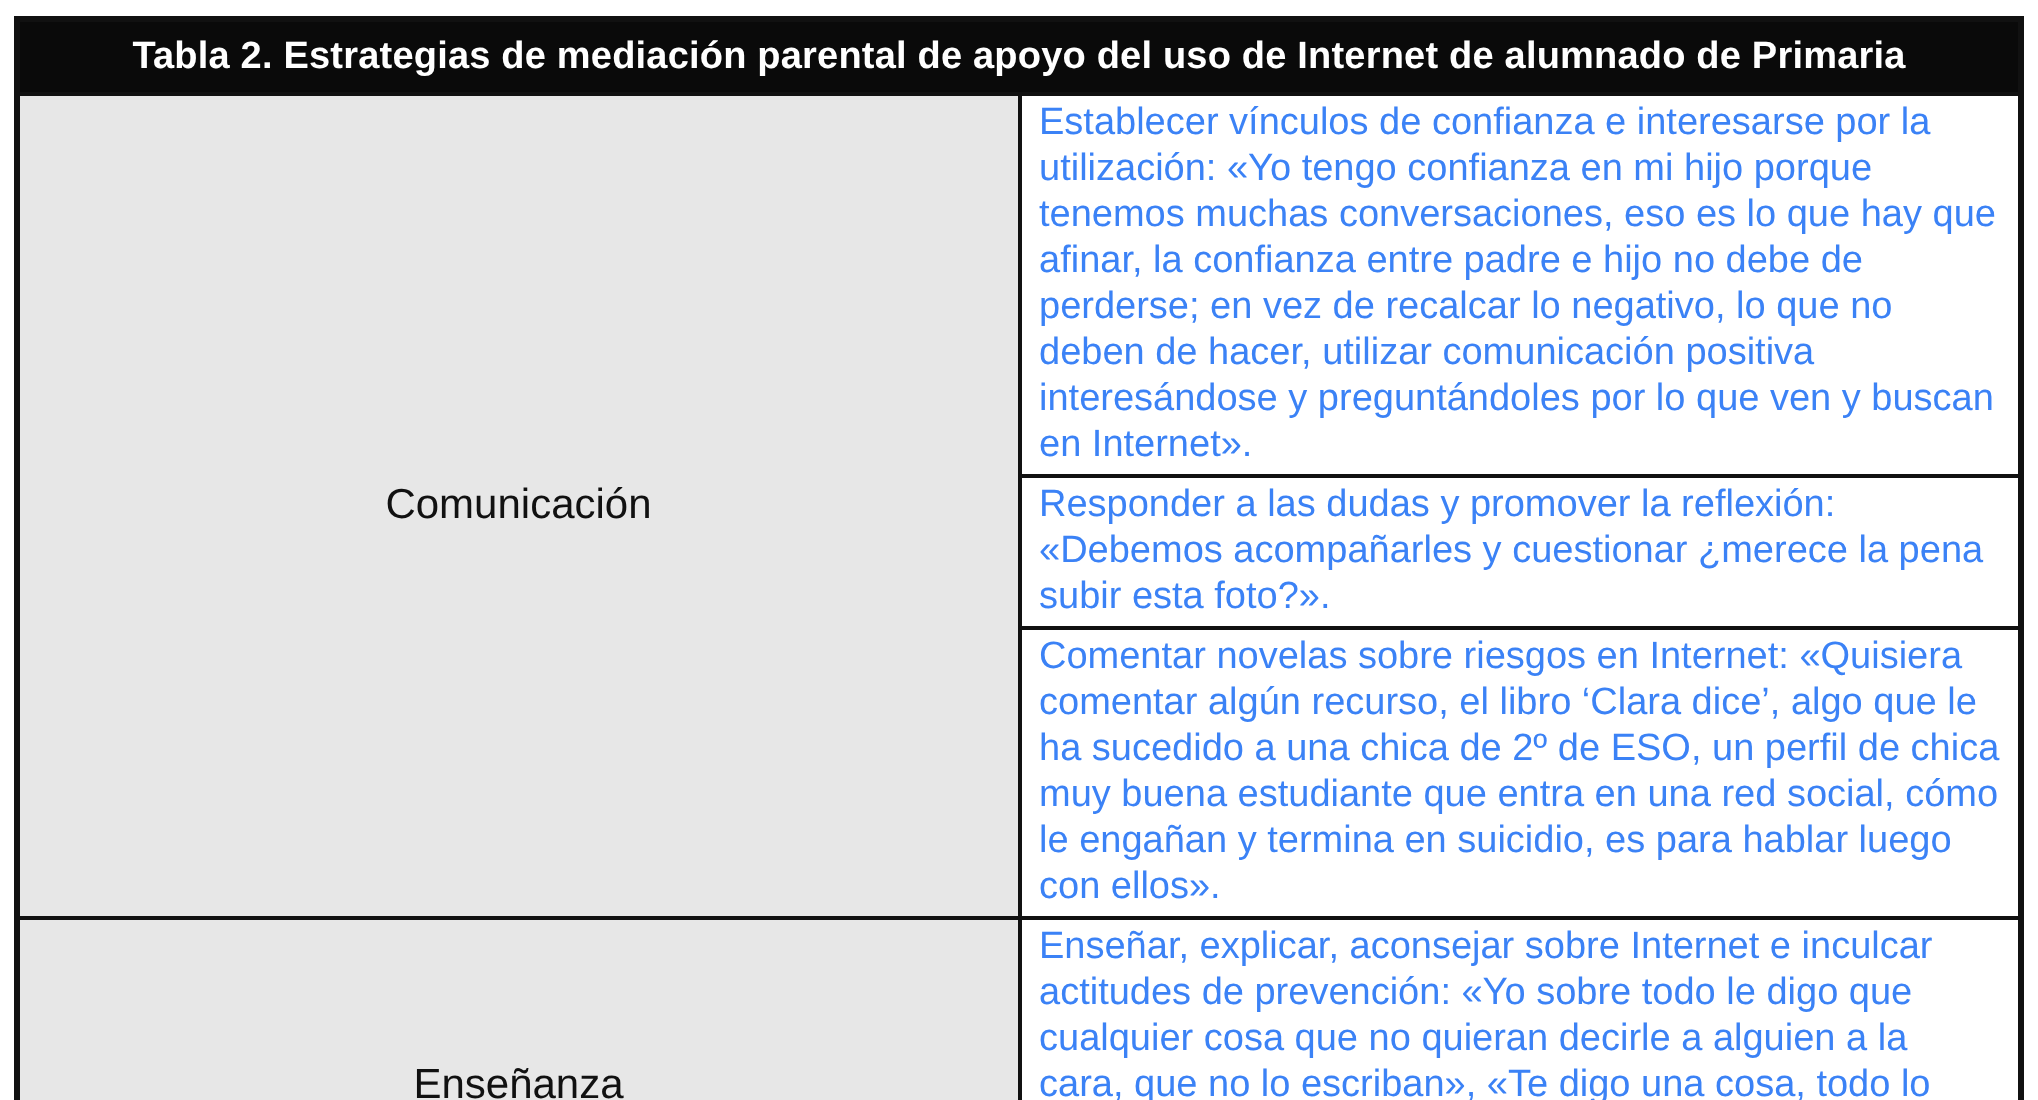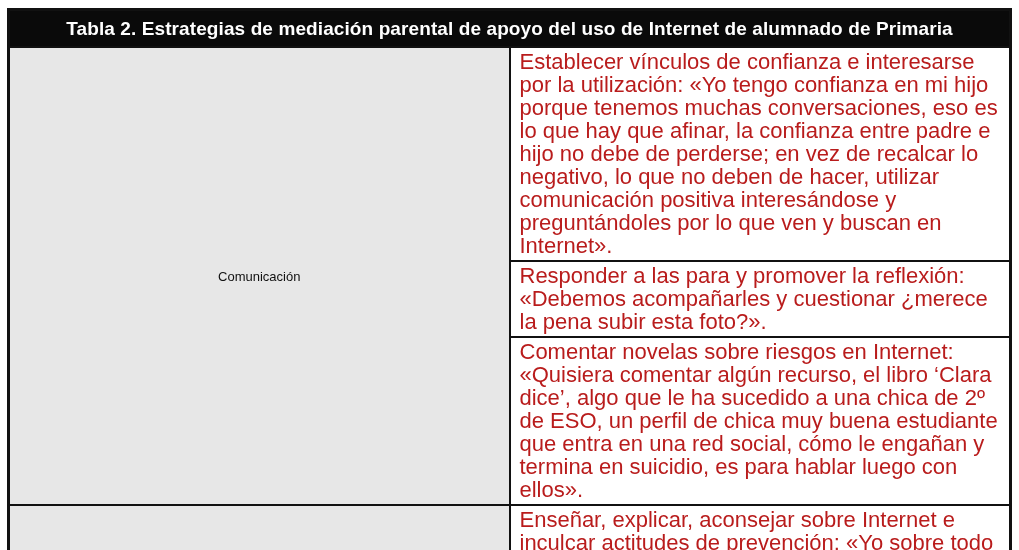--- a/index.html
+++ b/index.html
@@ -37,31 +37,31 @@
     text-align: center;
     height: 31px;
     padding: 2px 4px;
     letter-spacing: 0.1px;
   }
   td.category-cell {
     background: #e7e7e7;
     width: 131px;
     text-align: center;
     vertical-align: middle;
-    font-size: 13px;
+    font-size: 21px;
     color: #111111;
     padding: 2px 4px;
   }
   td.strategy-cell {
     background: #ffffff;
     vertical-align: top;
     text-align: left;
-    font-size: 22px;
+    font-size: 19px;
     line-height: 23px;
-    color: #b91c1c;
+    color: #3b82f6;
     padding: 2px 8px 3px 9px;
   }
   tr.r1 { height: 103px; }
   tr.r2 { height: 53px; }
   tr.r3 { height: 70px; padding-left: 36px; }
   tr.r4 { height: 92px; }
 </style>
 </head>
 <body>
 
@@ -71,21 +71,21 @@
       <tr>
         <th class="title-cell" colspan="2">Tabla 2. Estrategias de mediación parental de apoyo del uso de Internet de alumnado de Primaria</th>
       </tr>
     </thead>
     <tbody>
       <tr class="r1">
         <td class="category-cell" rowspan="3">Comunicación</td>
         <td class="strategy-cell">Establecer vínculos de confianza e interesarse por la utilización: «Yo tengo confianza en mi hijo porque tenemos muchas conversaciones, eso es lo que hay que afinar, la confianza entre padre e hijo no debe de perderse; en vez de recalcar lo negativo, lo que no deben de hacer, utilizar comunicación positiva interesándose y preguntándoles por lo que ven y buscan en Internet».</td>
       </tr>
       <tr class="r2">
-        <td class="strategy-cell">Responder a las para y promover la reflexión: «Debemos acompañarles y cuestionar ¿merece la pena subir esta foto?».</td>
+        <td class="strategy-cell">Responder a las dudas y promover la reflexión: «Debemos acompañarles y cuestionar ¿merece la pena subir esta foto?».</td>
       </tr>
       <tr class="r3">
         <td class="strategy-cell">Comentar novelas sobre riesgos en Internet: «Quisiera comentar algún recurso, el libro ‘Clara dice’, algo que le ha sucedido a una chica de 2º de ESO, un perfil de chica muy buena estudiante que entra en una red social, cómo le engañan y termina en suicidio, es para hablar luego con ellos».</td>
       </tr>
       <tr class="r4">
         <td class="category-cell">Enseñanza</td>
         <td class="strategy-cell">Enseñar, explicar, aconsejar sobre Internet e inculcar actitudes de prevención: «Yo sobre todo le digo que cualquier cosa que no quieran decirle a alguien a la cara, que no lo escriban», «Te digo una cosa, todo lo que pongas está para toda la vida, ten mucho cuidado, no te fíes de nadie, si te envían una invitación por WhatsApp, si contestas, contesta a todo con mentira».</td>
       </tr>
 
     </tbody>

